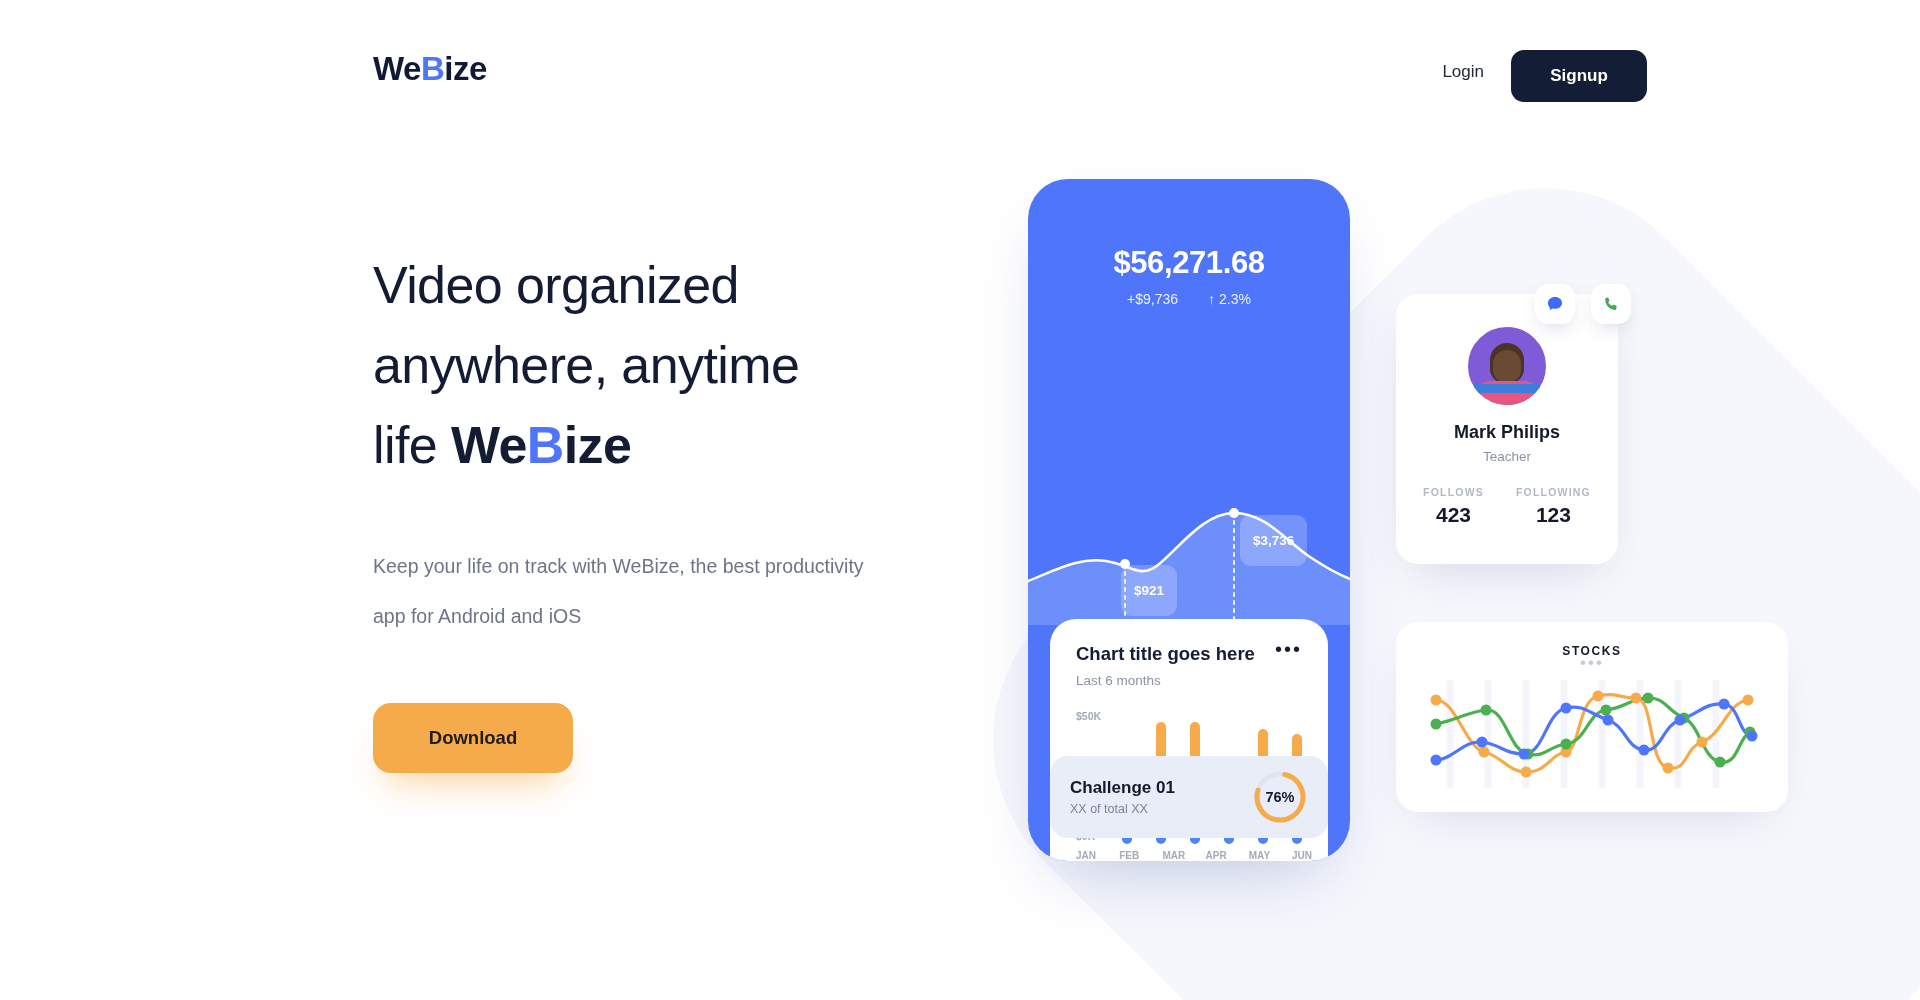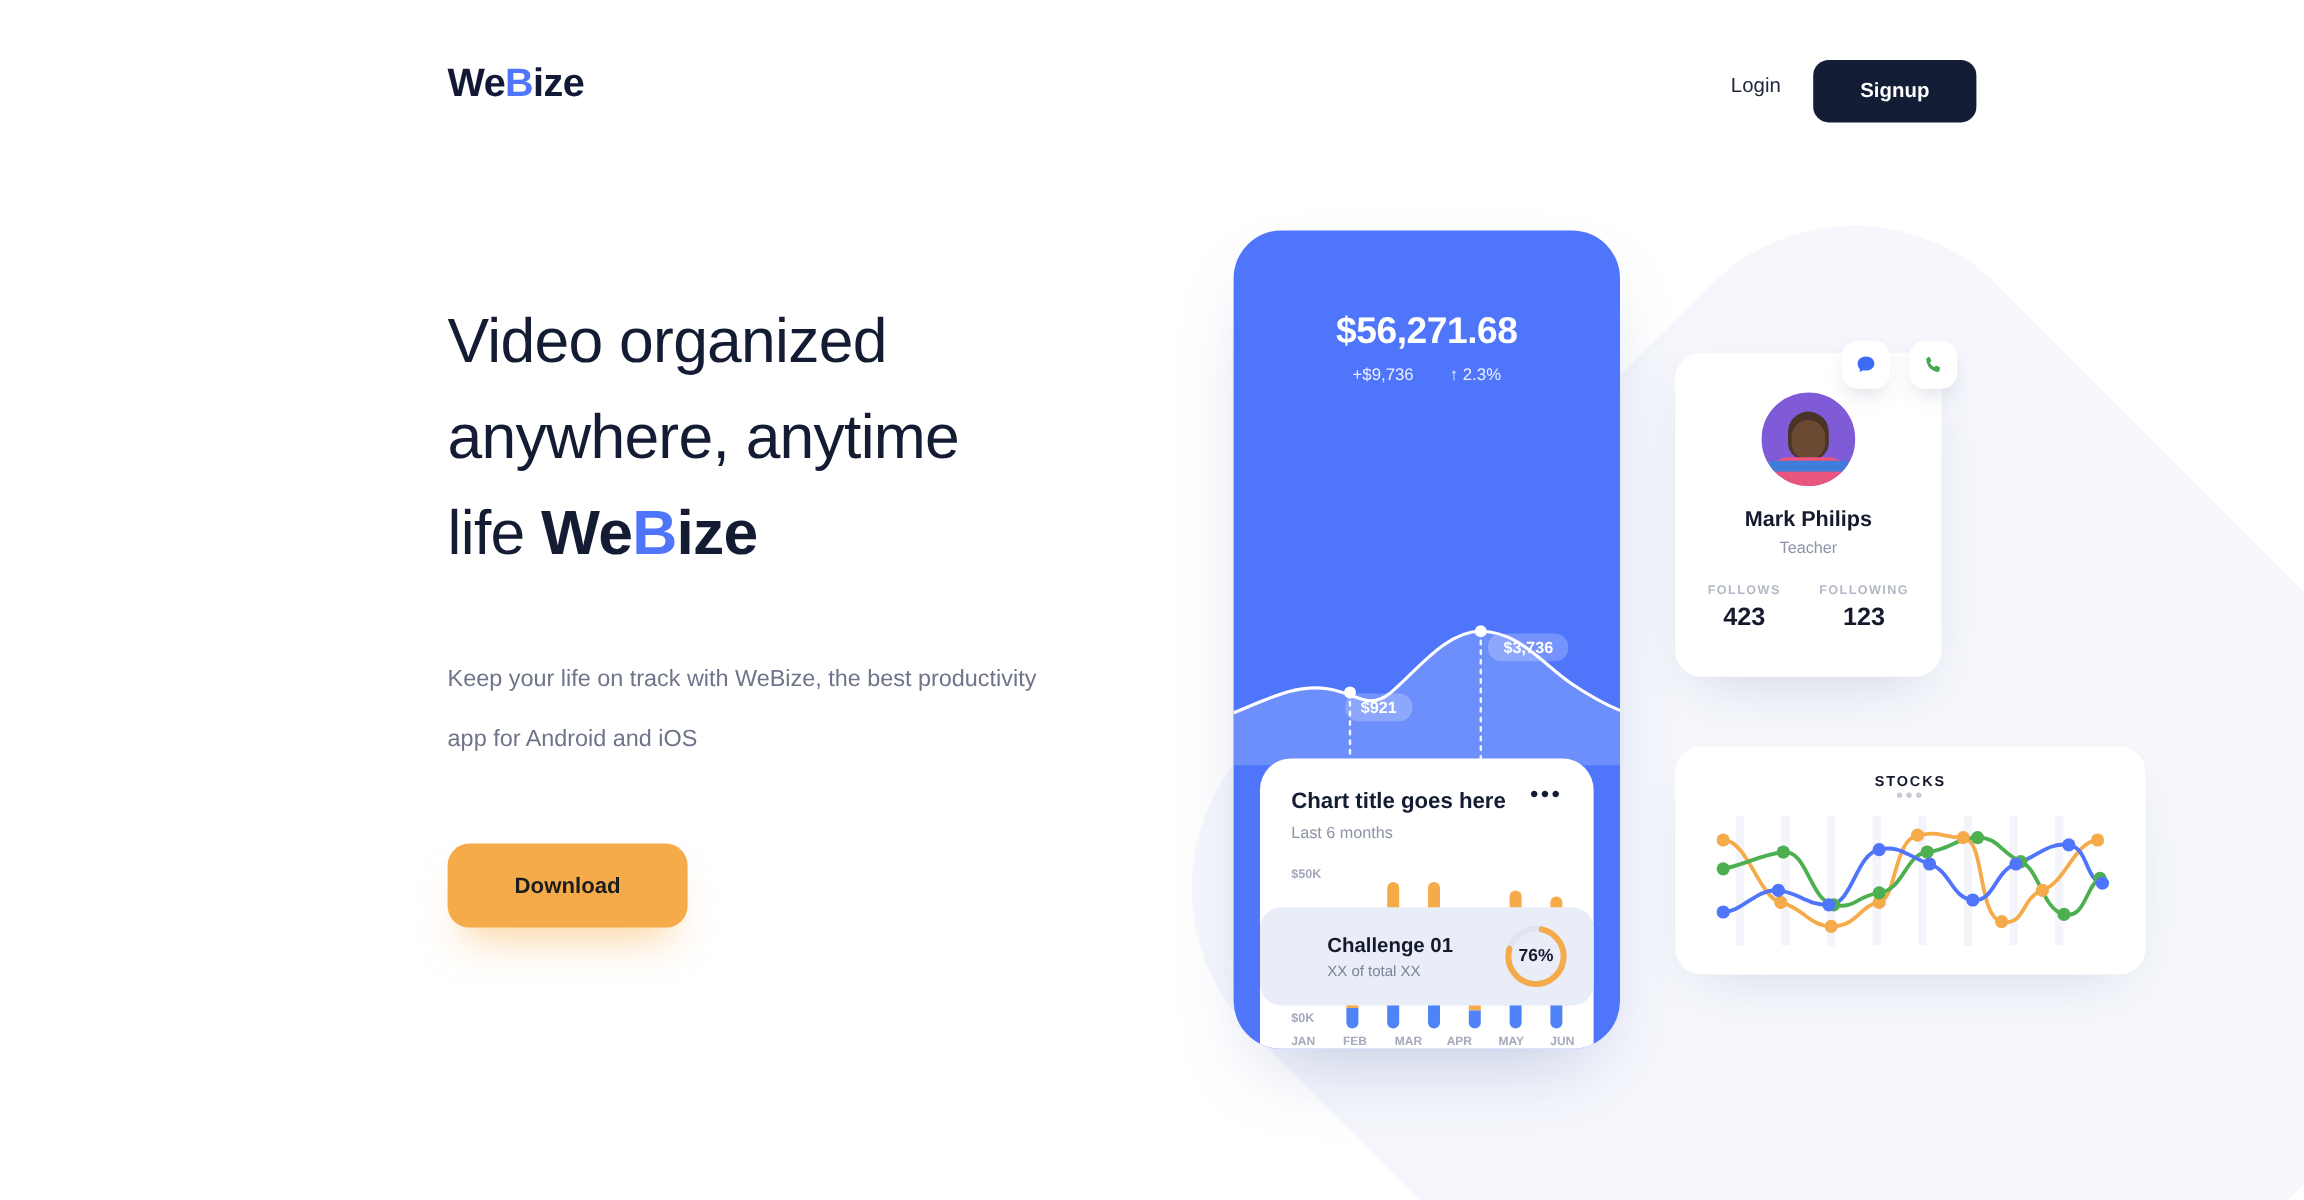--- a/index.html
+++ b/index.html
@@ -80,38 +80,38 @@
     width: 0; height: 0;
     border-left: 19px solid #4f75fb;
     border-top: 12px solid transparent;
     border-bottom: 12px solid transparent;
     margin-left: 6px;
   }
   .watch-label { margin-left: 36px; font-size: 18.5px; font-weight: 600; color: #1a2133; }
 
   
   .phone {
-    position: absolute; left: 1028px; top: 192px;
+    position: absolute; left: 1028px; top: 179px;
     width: 322px; height: 682px;
     background: #4f75fb;
     border-radius: 40px;
     z-index: 10;
     overflow: hidden;
     box-shadow: 0 30px 70px -30px rgba(60,80,160,.35);
   }
   .phone-balance { text-align: center; padding-top: 66px; }
   .phone-balance .amount { font-size: 31px; font-weight: 700; color: #fff; letter-spacing: -.4px; }
   .phone-balance .sub { margin-top: 10px; font-size: 14px; color: #eaf0ff; display: flex; justify-content: center; gap: 30px; }
 
   .area-svg { position: absolute; left: 0; top: 316px; width: 322px; height: 130px; }
   .pill {
     position: absolute;
     background: rgba(255,255,255,.22);
     color: #fff; font-size: 13.5px; font-weight: 600;
-    padding: 4px 13px; border-radius: 11px;
+    padding: 18px 13px; border-radius: 11px;
   }
   .pill-921 { left: 93px; top: 386px; }
   .pill-3736 { left: 212px; top: 336px; }
 
   
   .chart-card {
     position: absolute; left: 22px; top: 440px;
     width: 278px; height: 340px;
     background: #fff; border-radius: 26px;
     padding: 24px 26px 0 26px;
@@ -131,21 +131,21 @@
   .months span { width: 10px; font-size: 10px; color: #a4aabb; font-weight: 600; text-align: center; }
 
   
   .challenge {
     position: absolute; left: 22px; top: 758px;
     width: 278px; height: 82px;
     background: #e9edf8; border-radius: 18px;
     display: flex; align-items: center; padding: 0 20px;
     z-index: 12;
   }
-  .challenge .txt { flex: 1; margin-left: 36px; }
+  .challenge .txt { flex: 1; }
   .challenge h4 { font-size: 17px; font-weight: 700; color: #15192c; }
   .challenge .cs { font-size: 12.5px; color: #7c8298; margin-top: 4px; }
   .donut { position: relative; width: 56px; height: 56px; }
   .donut .pct {
     position: absolute; inset: 0; display: flex; align-items: center; justify-content: center;
     font-size: 14.5px; font-weight: 700; color: #15192c;
   }
 
   
   .profile {

